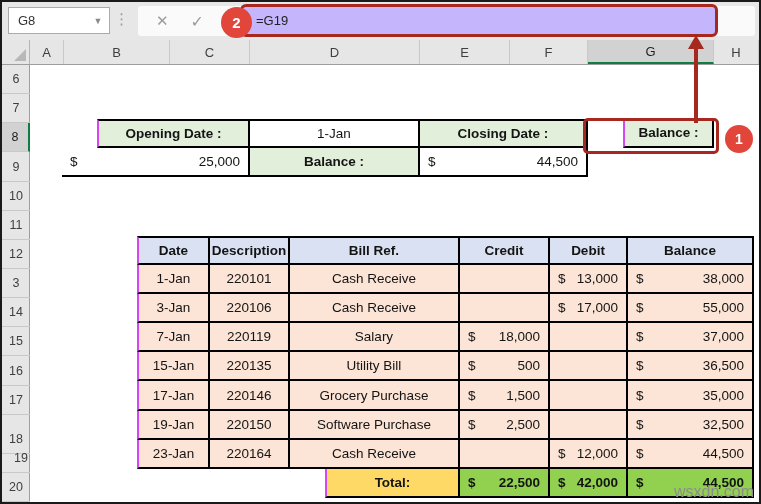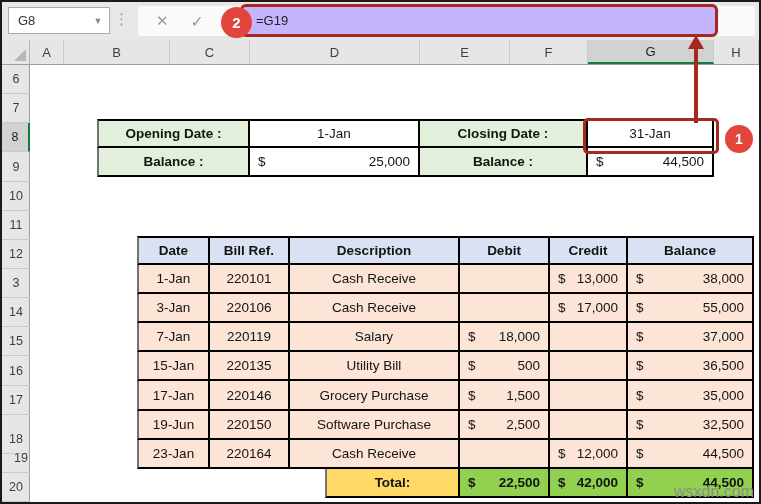--- a/index.html
+++ b/index.html
@@ -54,21 +54,21 @@
 
   
   .summary-table { position:absolute; left:60px; top:79.15px; display:grid;
                    grid-template-columns:188px 170px 168px 126px; grid-auto-rows:29.15px; z-index:1; }
   .ledger-table  { position:absolute; left:60px; top:195.75px; display:grid;
                    grid-template-columns:108px 80px 170px 90px 78px 126px; grid-auto-rows:29.15px; z-index:1;padding-left:40px; }
 
   .cell { border-right:2px solid #000; border-bottom:2px solid #000; display:flex; align-items:center;
           justify-content:center; font-size:13.5px; color:#141414; background:#fff; overflow:hidden; }
   .cell.top { border-top:2px solid #000; }
-  .cell.left { border-left:2px solid #737373;margin-left:35px; }
+  .cell.left { border-left:2px solid #d946ef;margin-left:35px; }
   .cell.bold { font-weight:bold; }
   .cell.green { background:var(--label_green_bg); }
   .cell.bluehdr { background:var(--header_blue_bg); }
   .cell.peach { background:var(--row_peach_bg); }
   .cell.yellow { background:var(--total_yellow_bg); }
   .cell.totgreen { background:var(--total_green_bg); }
   .cell.money { justify-content:space-between; padding:0 8px; }
   .cell.money .amt { text-align:right; }
   .cell.blank { border:none; background:transparent; }
 
@@ -128,39 +128,38 @@
         <div class="row-h" style="top: 320.65px; height: 29.15px;">17</div>
         <div class="row-h" style="top: 360px; height: 29.15px;">18</div>
         <div class="row-h" style="top: 378.95px; height: 29.15px; padding-left: 10px;">19</div>
         <div class="row-h" style="top: 408.1px; height: 29.15px;">20</div>
       </div>
 
     <div class="summary-table">
       <div class="cell top left green bold">Opening Date :</div>
       <div class="cell top">1-Jan</div>
       <div class="cell top green bold">Closing Date :</div>
-      <div class="cell top">31-Jan</div>
       <div class="cell left green bold">Balance :</div>
       <div class="cell money">
         <span>$</span>
         <span class="amt">25,000</span>
       </div>
       <div class="cell green bold">Balance :</div>
       <div class="cell money">
         <span>$</span>
         <span class="amt">44,500</span>
       </div>
     </div>
 
     <div class="ledger-table" id="ledgerTable">
         <div class="cell top bluehdr bold left">Date</div>
+        <div class="cell top bluehdr bold">Description</div>
         <div class="cell top bluehdr bold">Bill Ref.</div>
-        <div class="cell top bluehdr bold">Description</div>
+        <div class="cell top bluehdr bold">Credit</div>
         <div class="cell top bluehdr bold">Debit</div>
-        <div class="cell top bluehdr bold">Credit</div>
         <div class="cell top bluehdr bold">Balance</div>
         <div class="cell peach left">1-Jan</div>
         <div class="cell peach">220101</div>
         <div class="cell peach">Cash Receive</div>
         <div class="cell peach money"></div>
         <div class="cell peach money">
           <span>$</span>
           <span class="amt">13,000</span>
         </div>
         <div class="cell peach money">
@@ -208,21 +207,21 @@
         <div class="cell peach">Grocery Purchase</div>
         <div class="cell peach money">
           <span>$</span>
           <span class="amt">1,500</span>
         </div>
         <div class="cell peach money"></div>
         <div class="cell peach money">
           <span>$</span>
           <span class="amt">35,000</span>
         </div>
-        <div class="cell peach left">19-Jun</div>
+        <div class="cell peach left">19-Jan</div>
         <div class="cell peach">220150</div>
         <div class="cell peach">Software Purchase</div>
         <div class="cell peach money">
           <span>$</span>
           <span class="amt">2,500</span>
         </div>
         <div class="cell peach money"></div>
         <div class="cell peach money">
           <span>$</span>
           <span class="amt">32,500</span>

